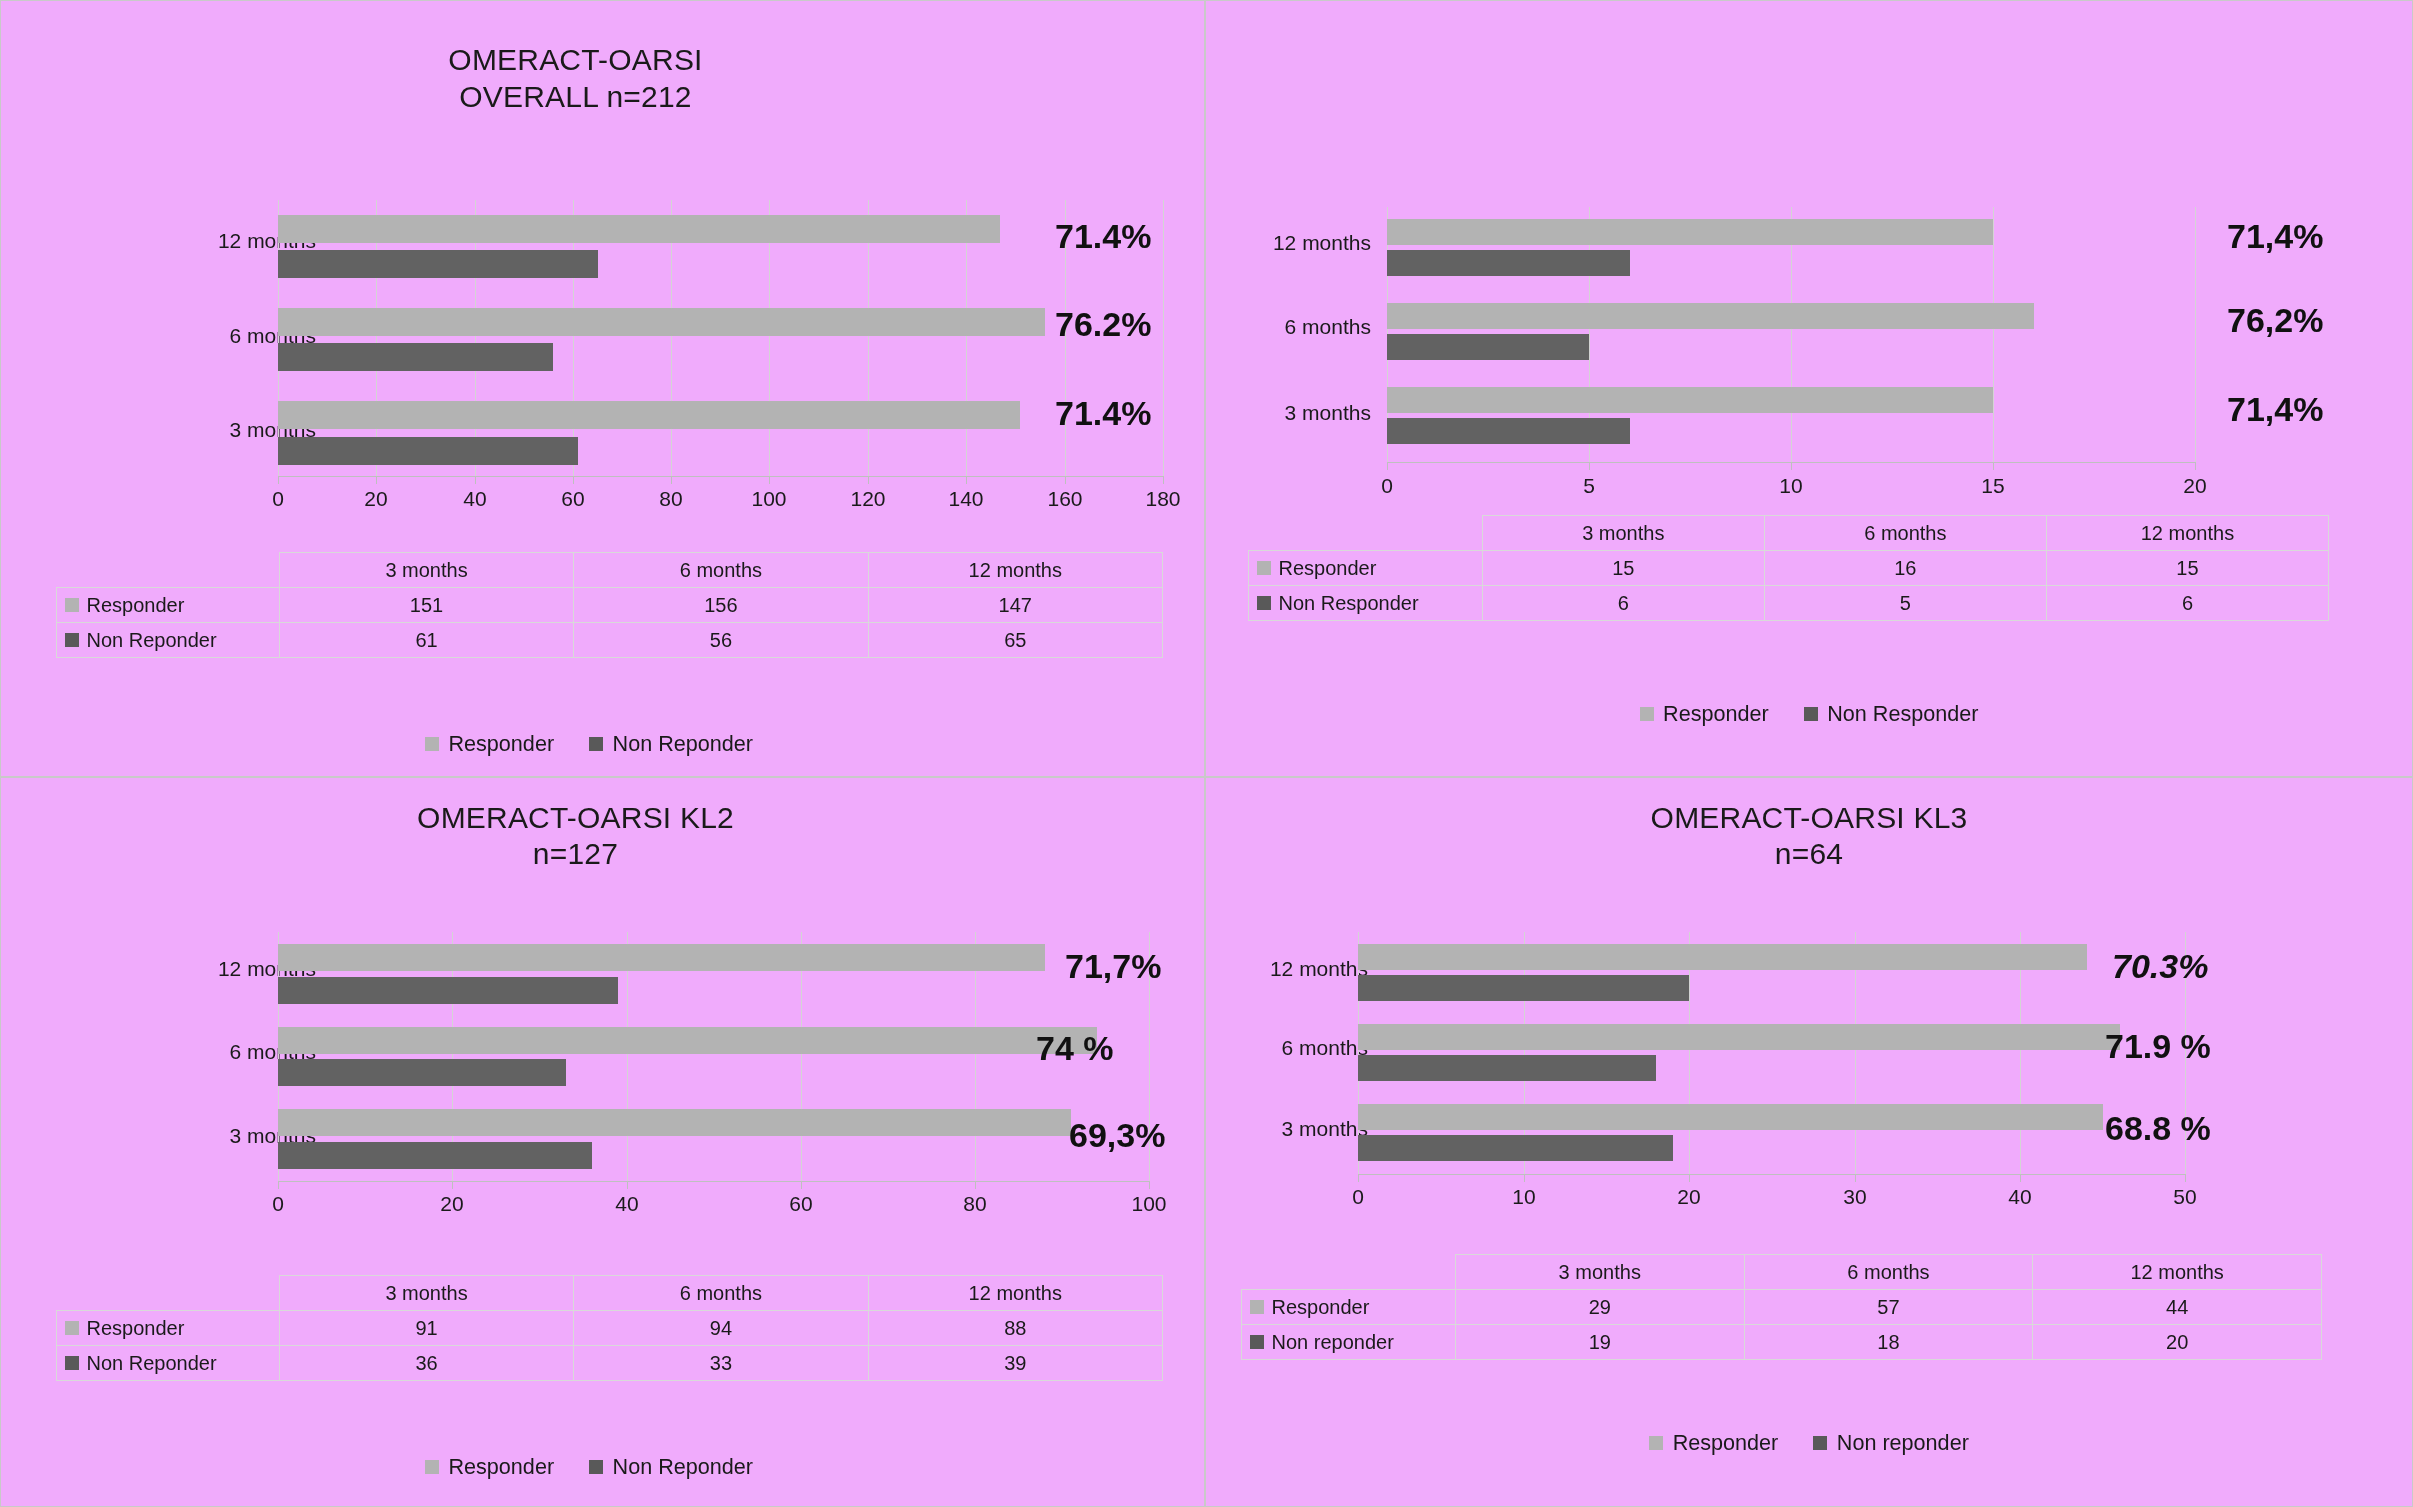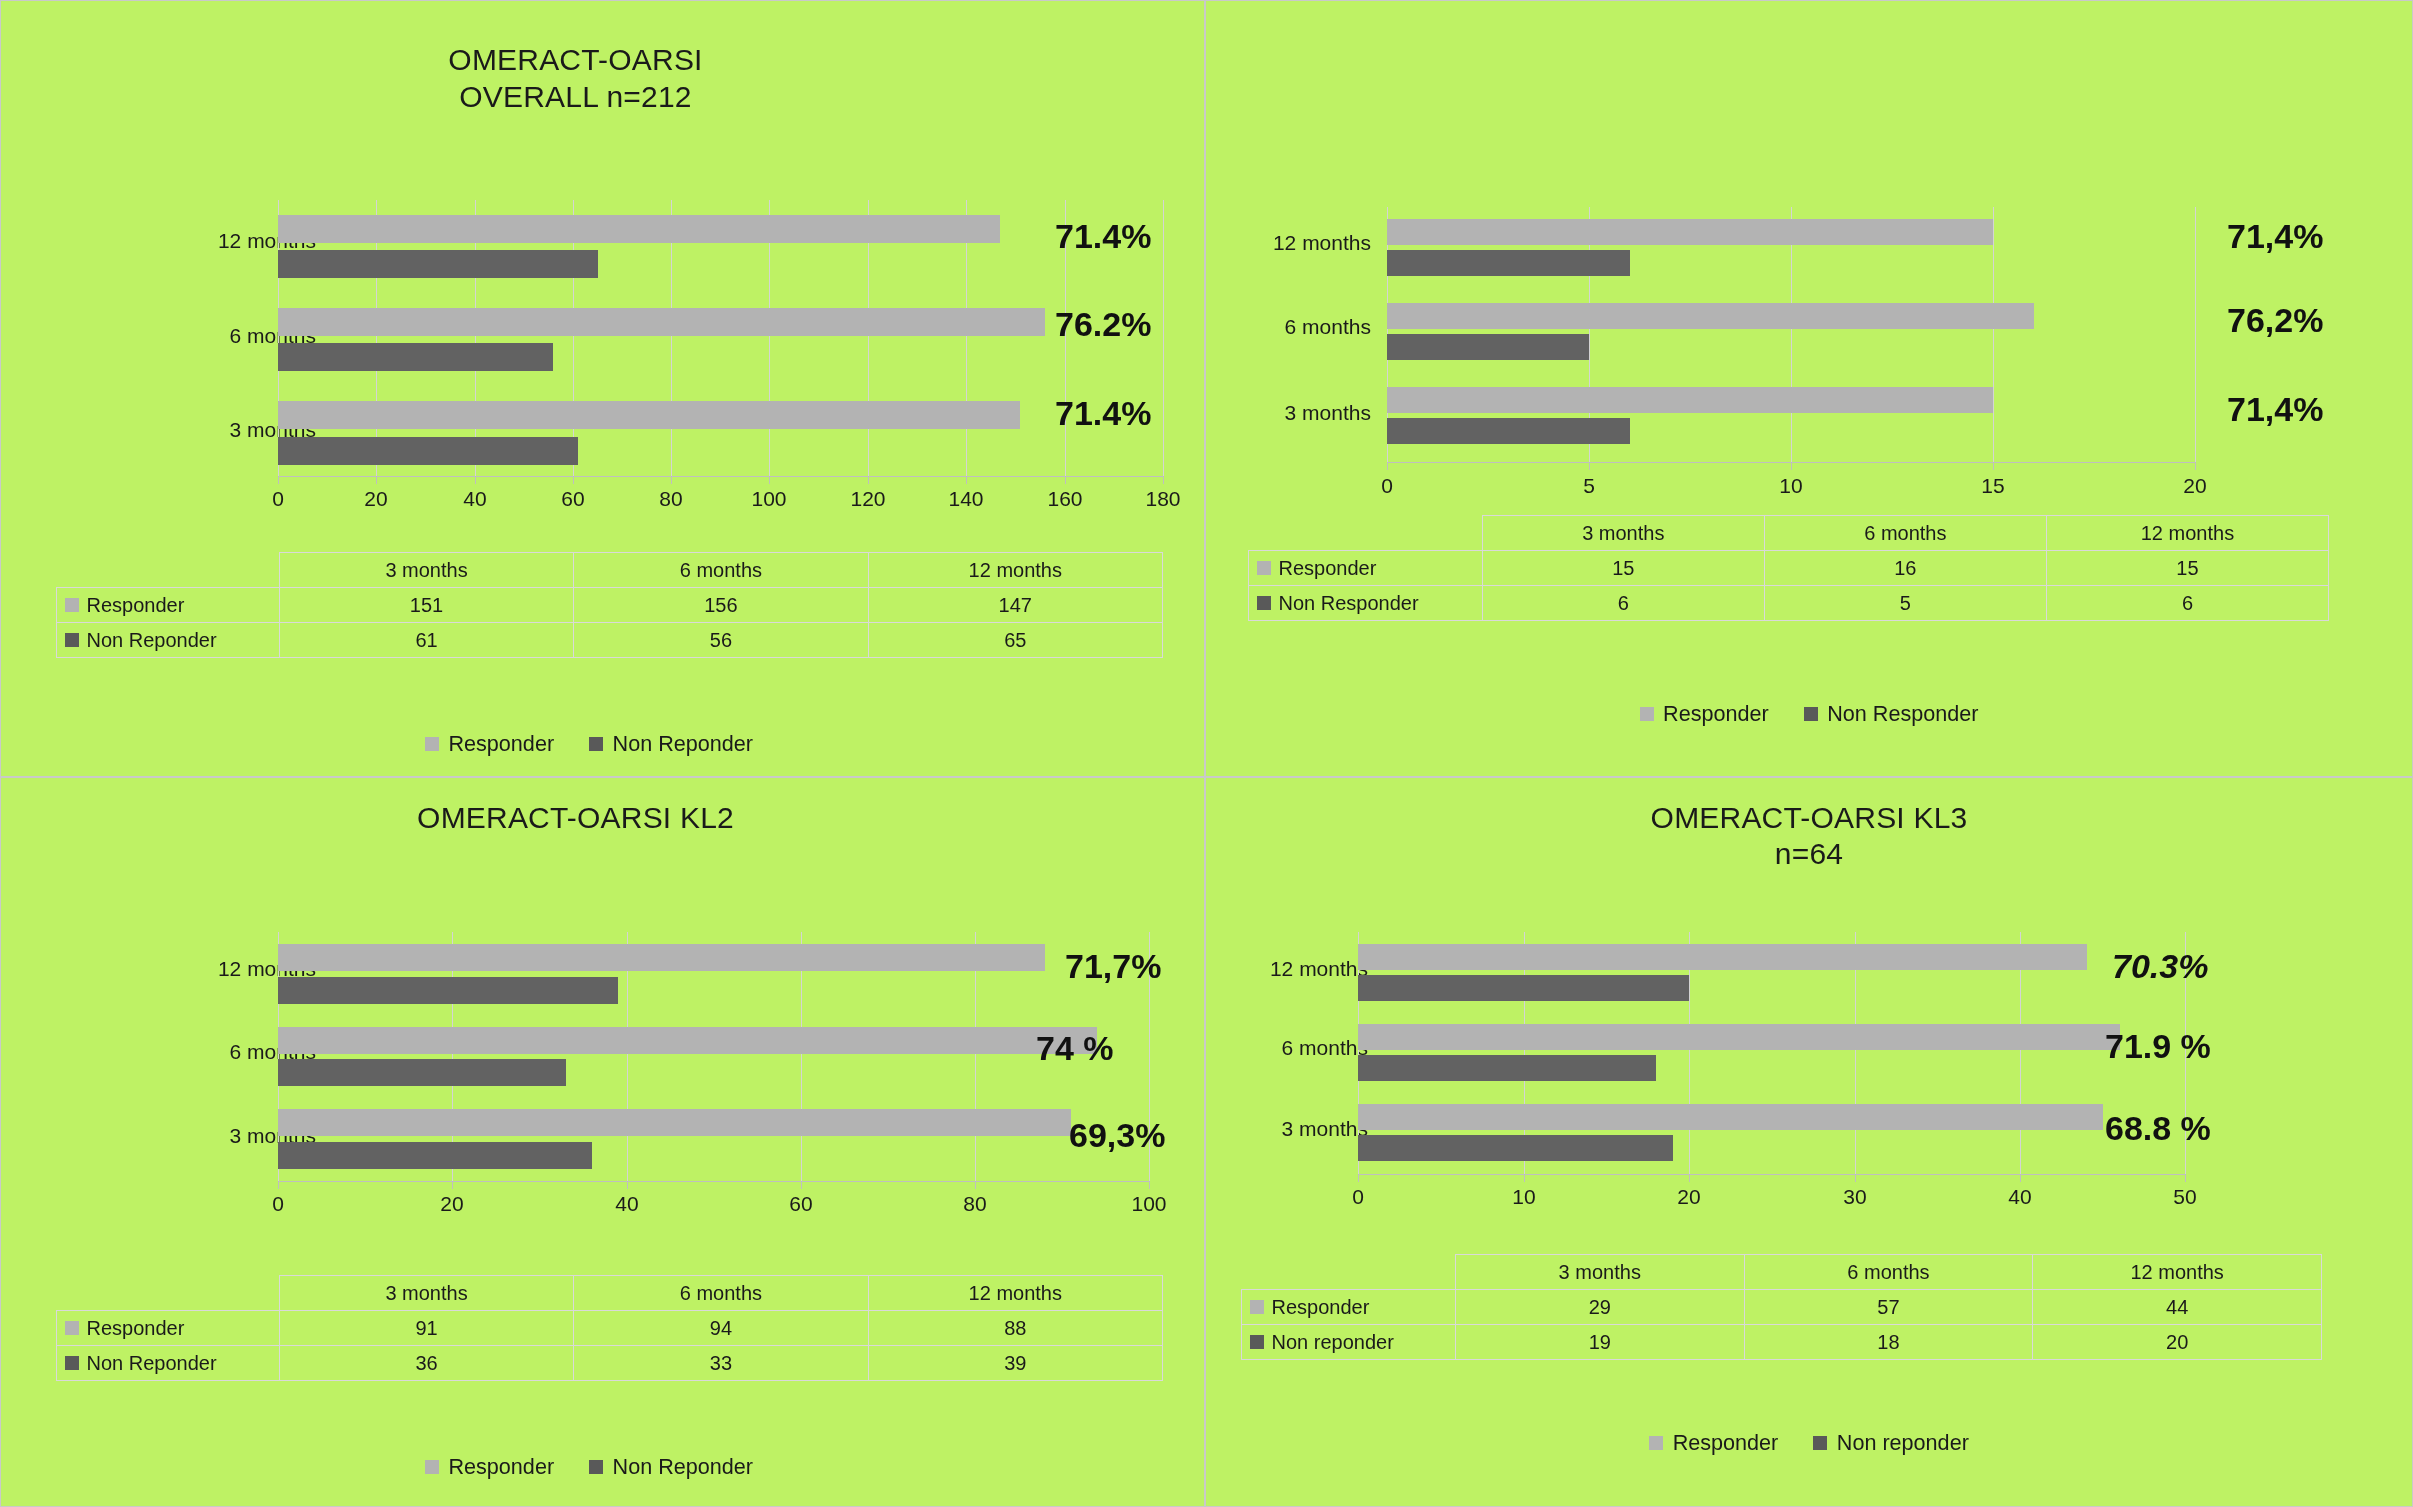--- a/index.html
+++ b/index.html
@@ -18,21 +18,21 @@
     display: grid;
     grid-template-columns: 1205px 1208px;
     grid-template-rows: 777px 730px;
     width: 2413px;
     height: 1507px;
   }
   .panel {
     position: relative;
     box-sizing: border-box;
     border: 1.4px solid #c9c9c9;
-    background: #bef264;
+    background: #f0abfc;
     padding: 0;
   }
   .panel-inner {
     position: absolute;
     inset: 0;
   }
   .chart-title {
     text-align: center;
     font-size: 30px;
     line-height: 1.22;
@@ -342,20 +342,21 @@
           <span>Non Responder</span>
         </div>
       </div>
     </div>
   </div>
 
   <div class="panel">
     <div class="panel-inner">
       <div class="chart-title" style="position:absolute;left:0;top:21.6px;width:1149px;">
         <span>OMERACT-OARSI KL2</span>
+        <span class="line2">n=127</span>
       </div>
 
       <div class="cat-labels">
         <div class="cat-label" style="top:191px;right:888px;">12 months</div>
         <div class="cat-label" style="top:274px;right:888px;">6 months</div>
         <div class="cat-label" style="top:358px;right:888px;">3 months</div>
       </div>
 
       <div class="plot" style="left:277px;top:154px;width:872px;height:250px;">
         <div class="gridline" style="left:0px;"></div>

